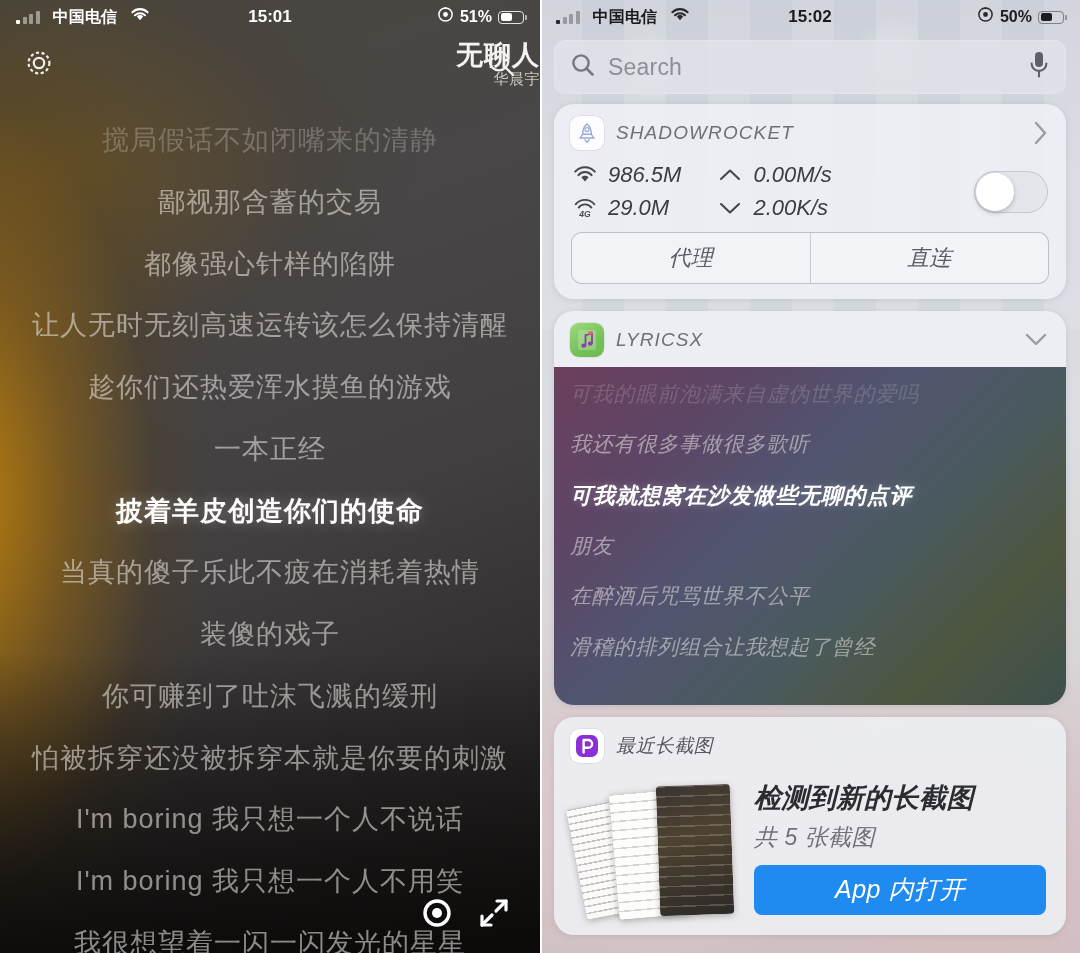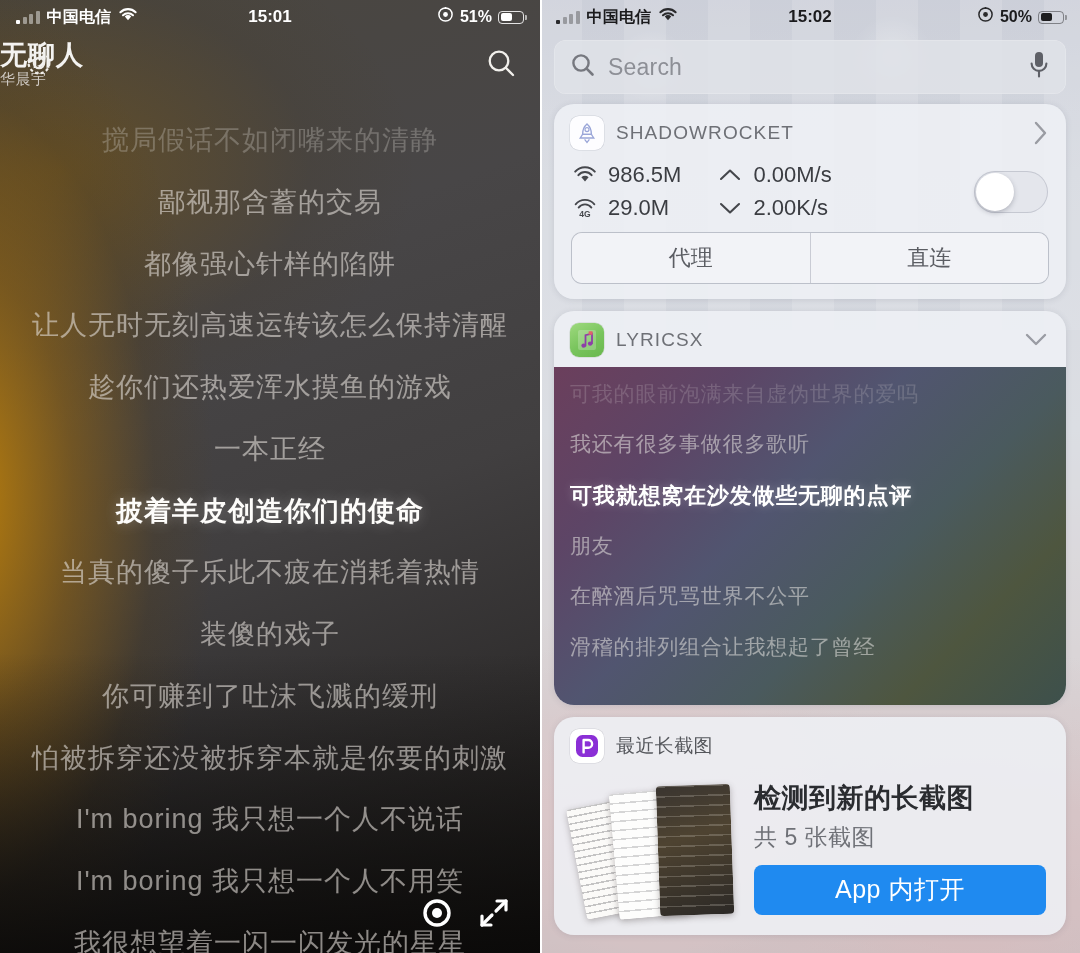--- a/index.html
+++ b/index.html
@@ -22,21 +22,21 @@
   }
   .left-dark-bottom {
     position:absolute; left:0; right:0; bottom:0; height:300px;
     background:linear-gradient(to bottom, rgba(10,9,8,0) 0%, rgba(10,9,8,0.55) 60%, rgba(8,7,6,0.85) 100%);
   }
 
   .left-statusbar {
     position:relative; z-index:5; height:34px; display:flex; align-items:center;
     padding:0 16px; color:#fff; font-size:17px; font-weight:600;
   }
-  .sb-left { display:flex; align-items:center; gap:7px; flex:1; }
+  .sb-left { display:flex; align-items:center; gap:13px; flex:1; }
   .sb-center { position:absolute; left:0; right:0; text-align:center; font-size:17px; font-weight:600; pointer-events:none; }
   .sb-right { display:flex; align-items:center; gap:6px; margin-left:auto; position:relative; z-index:2; }
   .sb-carrier { font-size:16px; font-weight:600; letter-spacing:0.2px; }
 
   .signal-bars { display:flex; align-items:flex-end; gap:2.5px; height:13px; }
   .signal-bars i { display:block; width:4px; background:#fff; border-radius:1px; }
   .signal-bars i:nth-child(1){ height:4px; }
   .signal-bars i:nth-child(2){ height:7px; }
   .signal-bars i:nth-child(3){ height:10px; }
   .signal-bars i:nth-child(4){ height:13px; }
@@ -44,21 +44,21 @@
 
   .batt-pct { font-size:16px; font-weight:600; }
   .batt-shell { width:26px; height:13px; border:1.6px solid rgba(255,255,255,0.85); border-radius:4px; position:relative; }
   .batt-shell::after { content:""; position:absolute; right:-4px; top:3.5px; width:2px; height:5px; background:rgba(255,255,255,0.6); border-radius:0 1px 1px 0; }
   .batt-fill { position:absolute; left:1.5px; top:1.5px; bottom:1.5px; background:#fff; border-radius:2px; }
 
   .navbar {
     position:relative; z-index:5; height:62px; display:flex; align-items:center;
     padding:0 22px; color:#fff;
   }
-  .nav-title-wrap { position:absolute; left:0; right:8px; text-align:left; pointer-events:none; }
+  .nav-title-wrap { position:absolute; left:0; right:0; text-align:right; pointer-events:none; }
   .nav-title { font-size:27px; font-weight:600; line-height:1.05; letter-spacing:1px; color:#f4f3f1; }
   .nav-sub { font-size:15px; color:#cfcac4; margin-top:1px; letter-spacing:0.5px; }
   .nav-icon { position:relative; z-index:6; cursor:pointer; }
   .nav-icon.right { margin-left:auto; }
 
   .lyrics-area { position:relative; z-index:4; padding:14px 18px 0; text-align:center; }
   .lyric-line {
     font-size:27px; line-height:1.25; letter-spacing:1px; padding:14px 0;
     color:rgba(226,222,216,0.60); font-weight:400; white-space:nowrap;
   }
@@ -99,21 +99,21 @@
   .right-statusbar .batt-fill { background:#1d1d1f; }
 
   .search-bar {
     position:relative; z-index:5; margin:6px 14px 0; height:54px;
     border-radius:12px; background:rgba(224,226,232,0.86);
     display:flex; align-items:center; padding:0 16px; gap:12px;
     box-shadow:0 0 0 0.5px rgba(255,255,255,0.35) inset;
   }
   .search-placeholder { font-size:23px; color:#8d8f96; flex:1; letter-spacing:0.2px; }
 
-  .widget-stack { position:relative; z-index:5; padding:10px 14px 0; display:flex; flex-direction:column; gap:12px; }
+  .widget-stack { position:relative; z-index:5; padding:10px 14px 0; display:flex; flex-direction:column; gap:12px;font-style:italic; }
 
   .widget {
     border-radius:20px; overflow:hidden;
     background:rgba(238,240,245,0.88);
     box-shadow:0 1px 6px rgba(90,95,110,0.16);
   }
   .widget-header {
     display:flex; align-items:center; gap:12px; padding:12px 16px 10px;
   }
   .w-icon { width:34px; height:34px; border-radius:9px; flex:none; display:flex; align-items:center; justify-content:center; }

